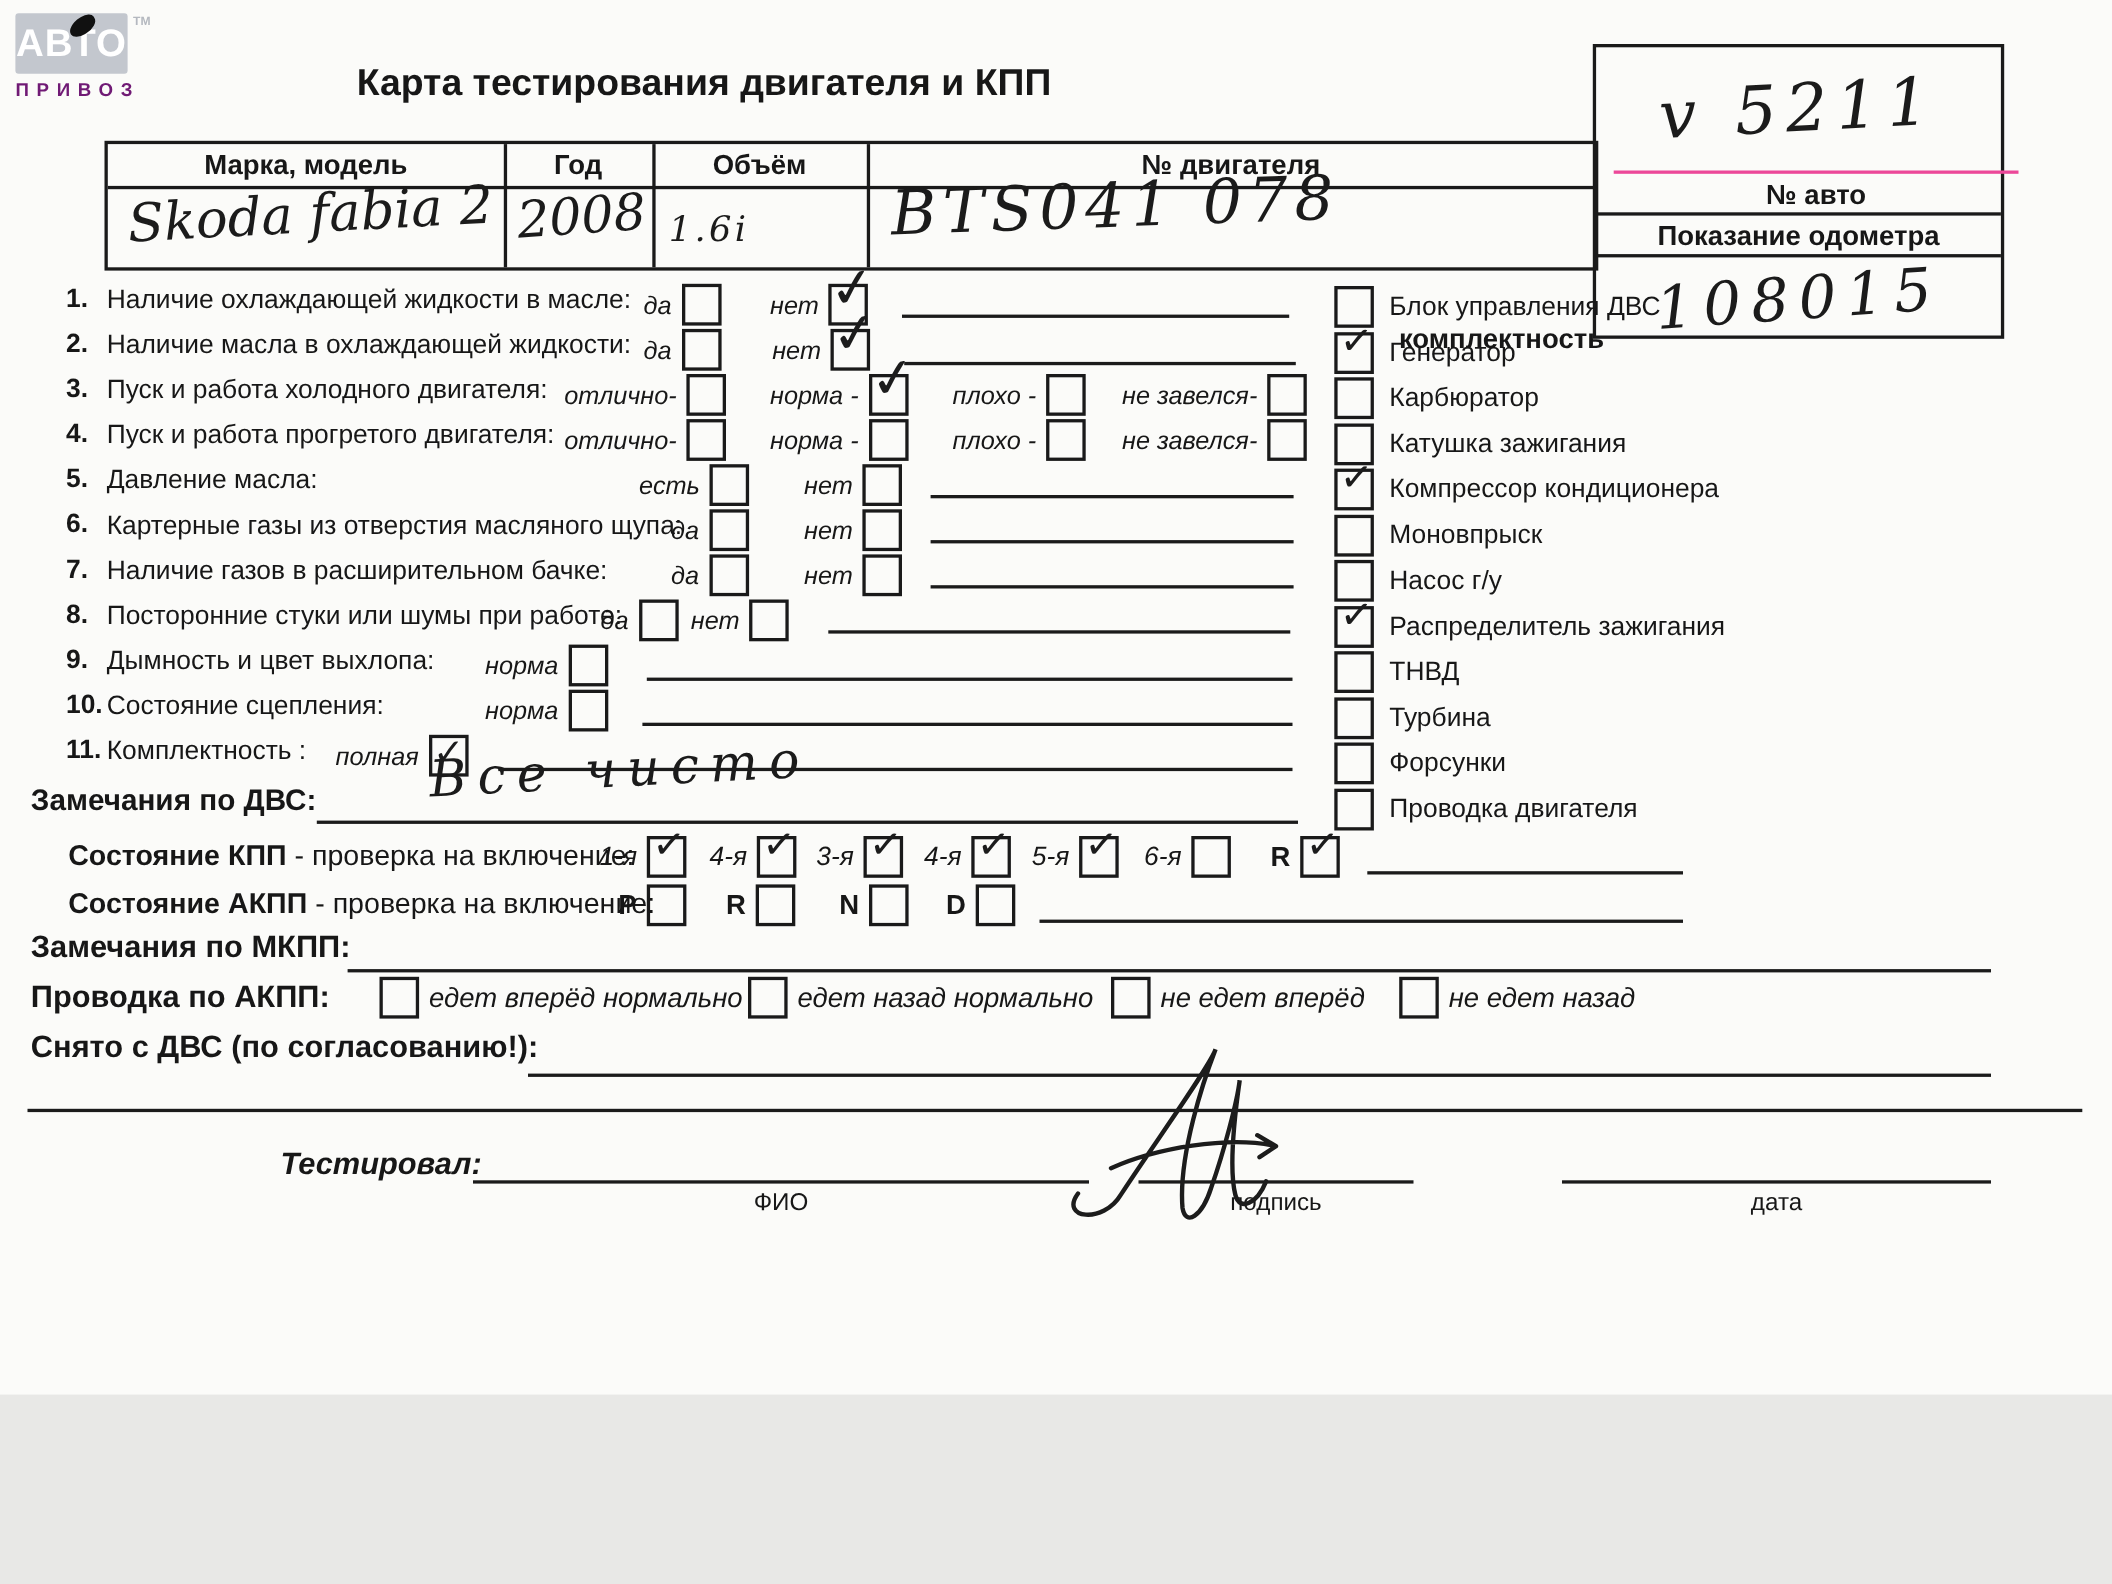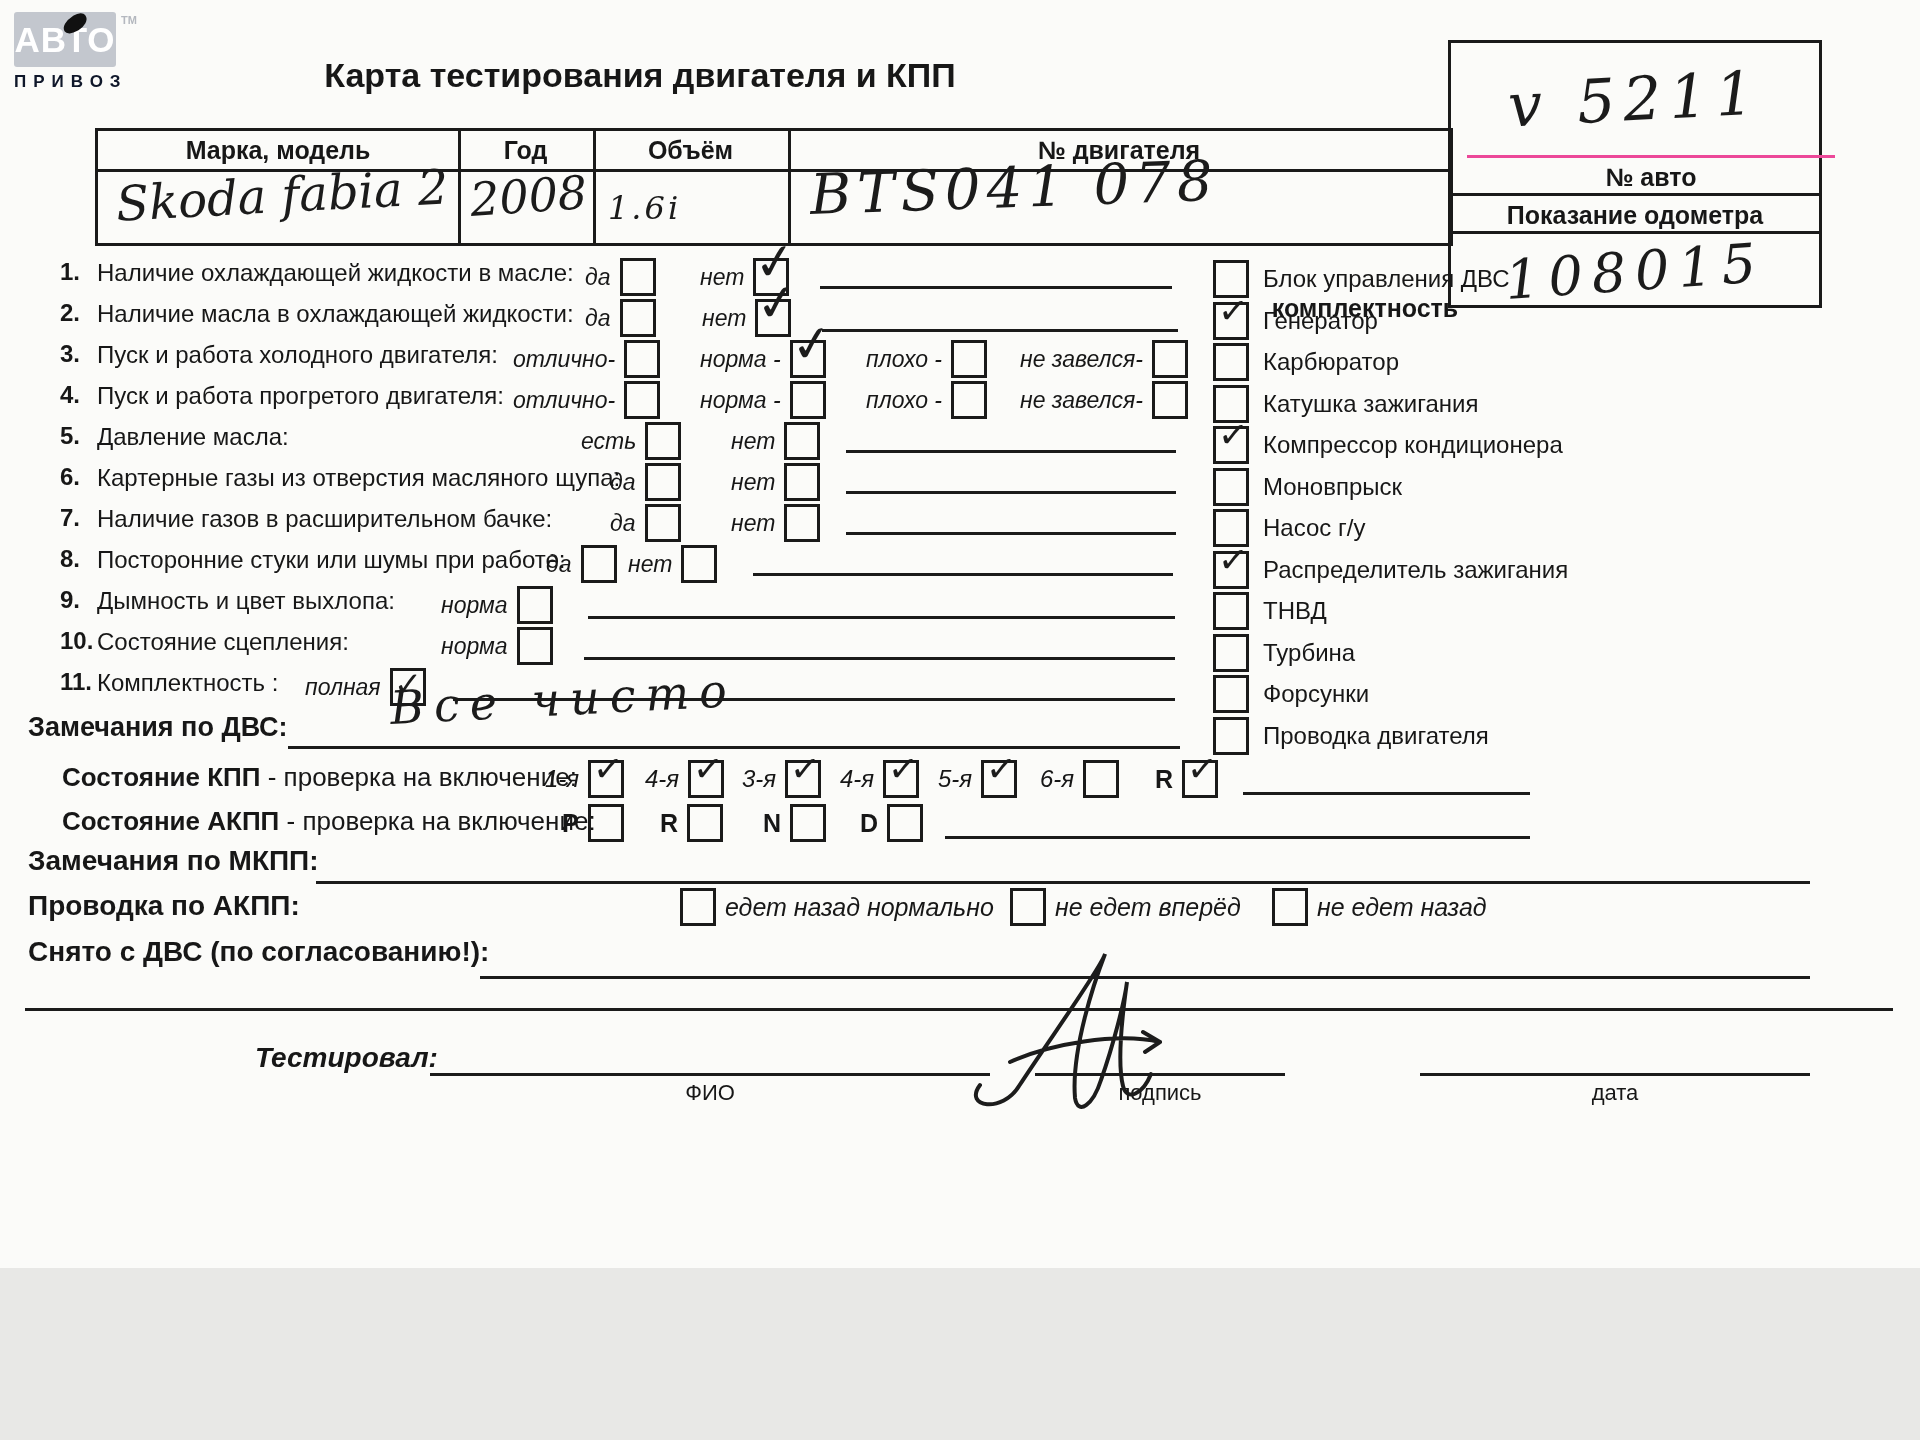--- a/index.html
+++ b/index.html
@@ -31,21 +31,21 @@
 </head>
 <body>
 
 <div id="page">
 
   <div class="abs" style="left:14px;top:12px;width:102px;height:55px;background:#c3c7ce;border-radius:3px;
        display:flex;align-items:center;justify-content:center">
     <span style="color:#ffffff;font-weight:bold;font-size:35px;letter-spacing:1px">АВТО</span>
   </div>
   <div class="abs" style="left:121px;top:14px;font-size:11px;color:#b4b8bf;font-weight:bold">TM</div>
-  <div class="abs" style="left:14px;top:72px;font-size:17px;font-weight:bold;letter-spacing:7px;color:#0f172a">ПРИВОЗ</div>
+  <div class="abs" style="left:14px;top:72px;font-size:17px;font-weight:bold;letter-spacing:7px;color:#701a75">ПРИВОЗ</div>
   <div class="abs" style="left:62px;top:16px;width:26px;height:15px;background:#111;border-radius:60% 40% 55% 45%;transform:rotate(-32deg)"></div>
 
   <div class="abs b" style="left:260px;top:56px;width:760px;text-align:center;font-size:34px">Карта тестирования двигателя  и КПП</div>
 
   <div class="abs" style="left:1448px;top:40px;width:368px;height:262px;border:3px solid #1a1a1a">
     <div style="position:absolute;left:0;top:0;width:100%;height:112px;display:flex;align-items:center;justify-content:center">
       <span class="hw" style="font-size:60px;letter-spacing:8px;transform:rotate(-3deg)">v 5211</span>
     </div>
     <div style="position:absolute;left:16px;top:112px;width:100%;height:38px;border-top:3px solid #ec4899" class="hcell">№ авто</div>
     <div style="position:absolute;left:0;top:150px;width:100%;height:38px;border-top:3px solid #1a1a1a" class="hcell">Показание одометра</div>
@@ -357,20 +357,24 @@
   <span class="og" style="left:860px;top:804px">
       <span class="plab">D</span>
       <span class="box"></span>
     </span>
   <span class="uline" style="left:945px;width:585px;top:836px"></span>
 
   <div class="sec" style="left:28px;top:845px;font-size:28px">Замечания по МКПП:</div>
   <span class="uline" style="left:316px;width:1494px;top:881px"></span>
 
   <div class="sec" style="left:28px;top:890px;font-size:28px">Проводка по АКПП:</div>
+  <span class="og" style="left:345px;top:888px">
+      <span class="box"></span>
+      <span class="ol" style="font-size:25px">едет вперёд нормально</span>
+    </span>
   <span class="og" style="left:680px;top:888px">
       <span class="box"></span>
       <span class="ol" style="font-size:25px">едет назад нормально</span>
     </span>
   <span class="og" style="left:1010px;top:888px">
       <span class="box"></span>
       <span class="ol" style="font-size:25px">не едет вперёд</span>
     </span>
   <span class="og" style="left:1272px;top:888px">
       <span class="box"></span>

